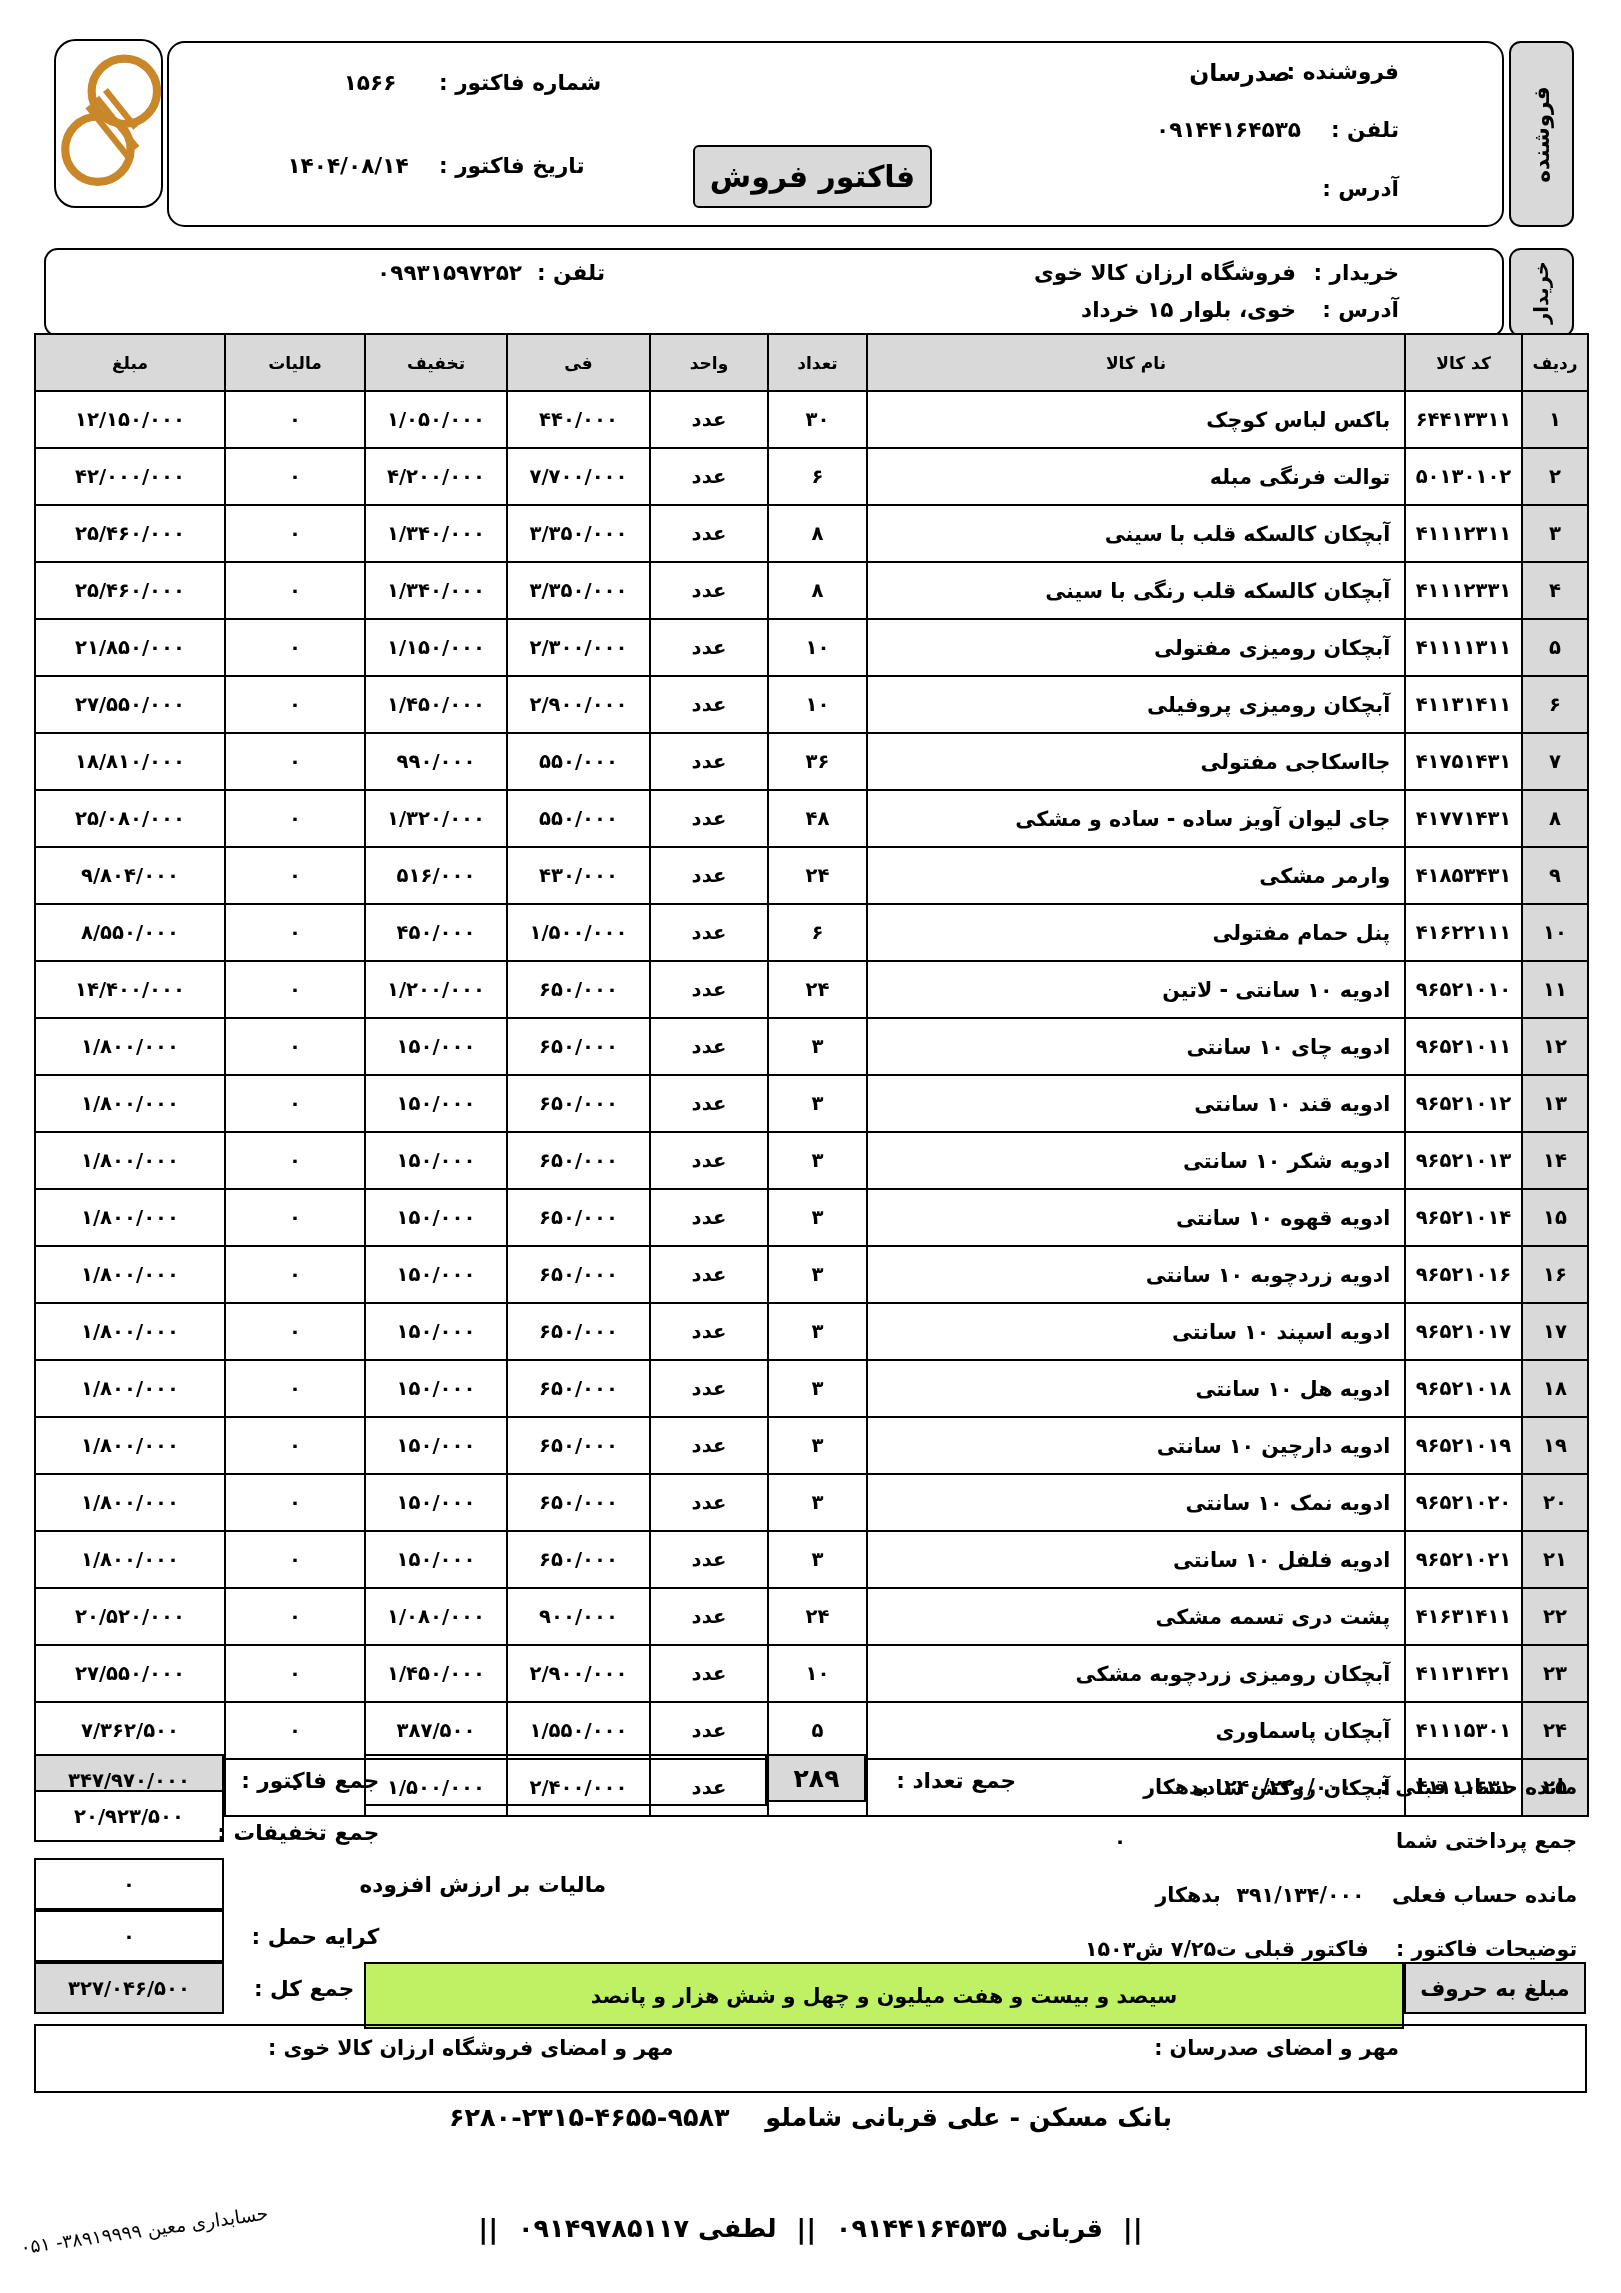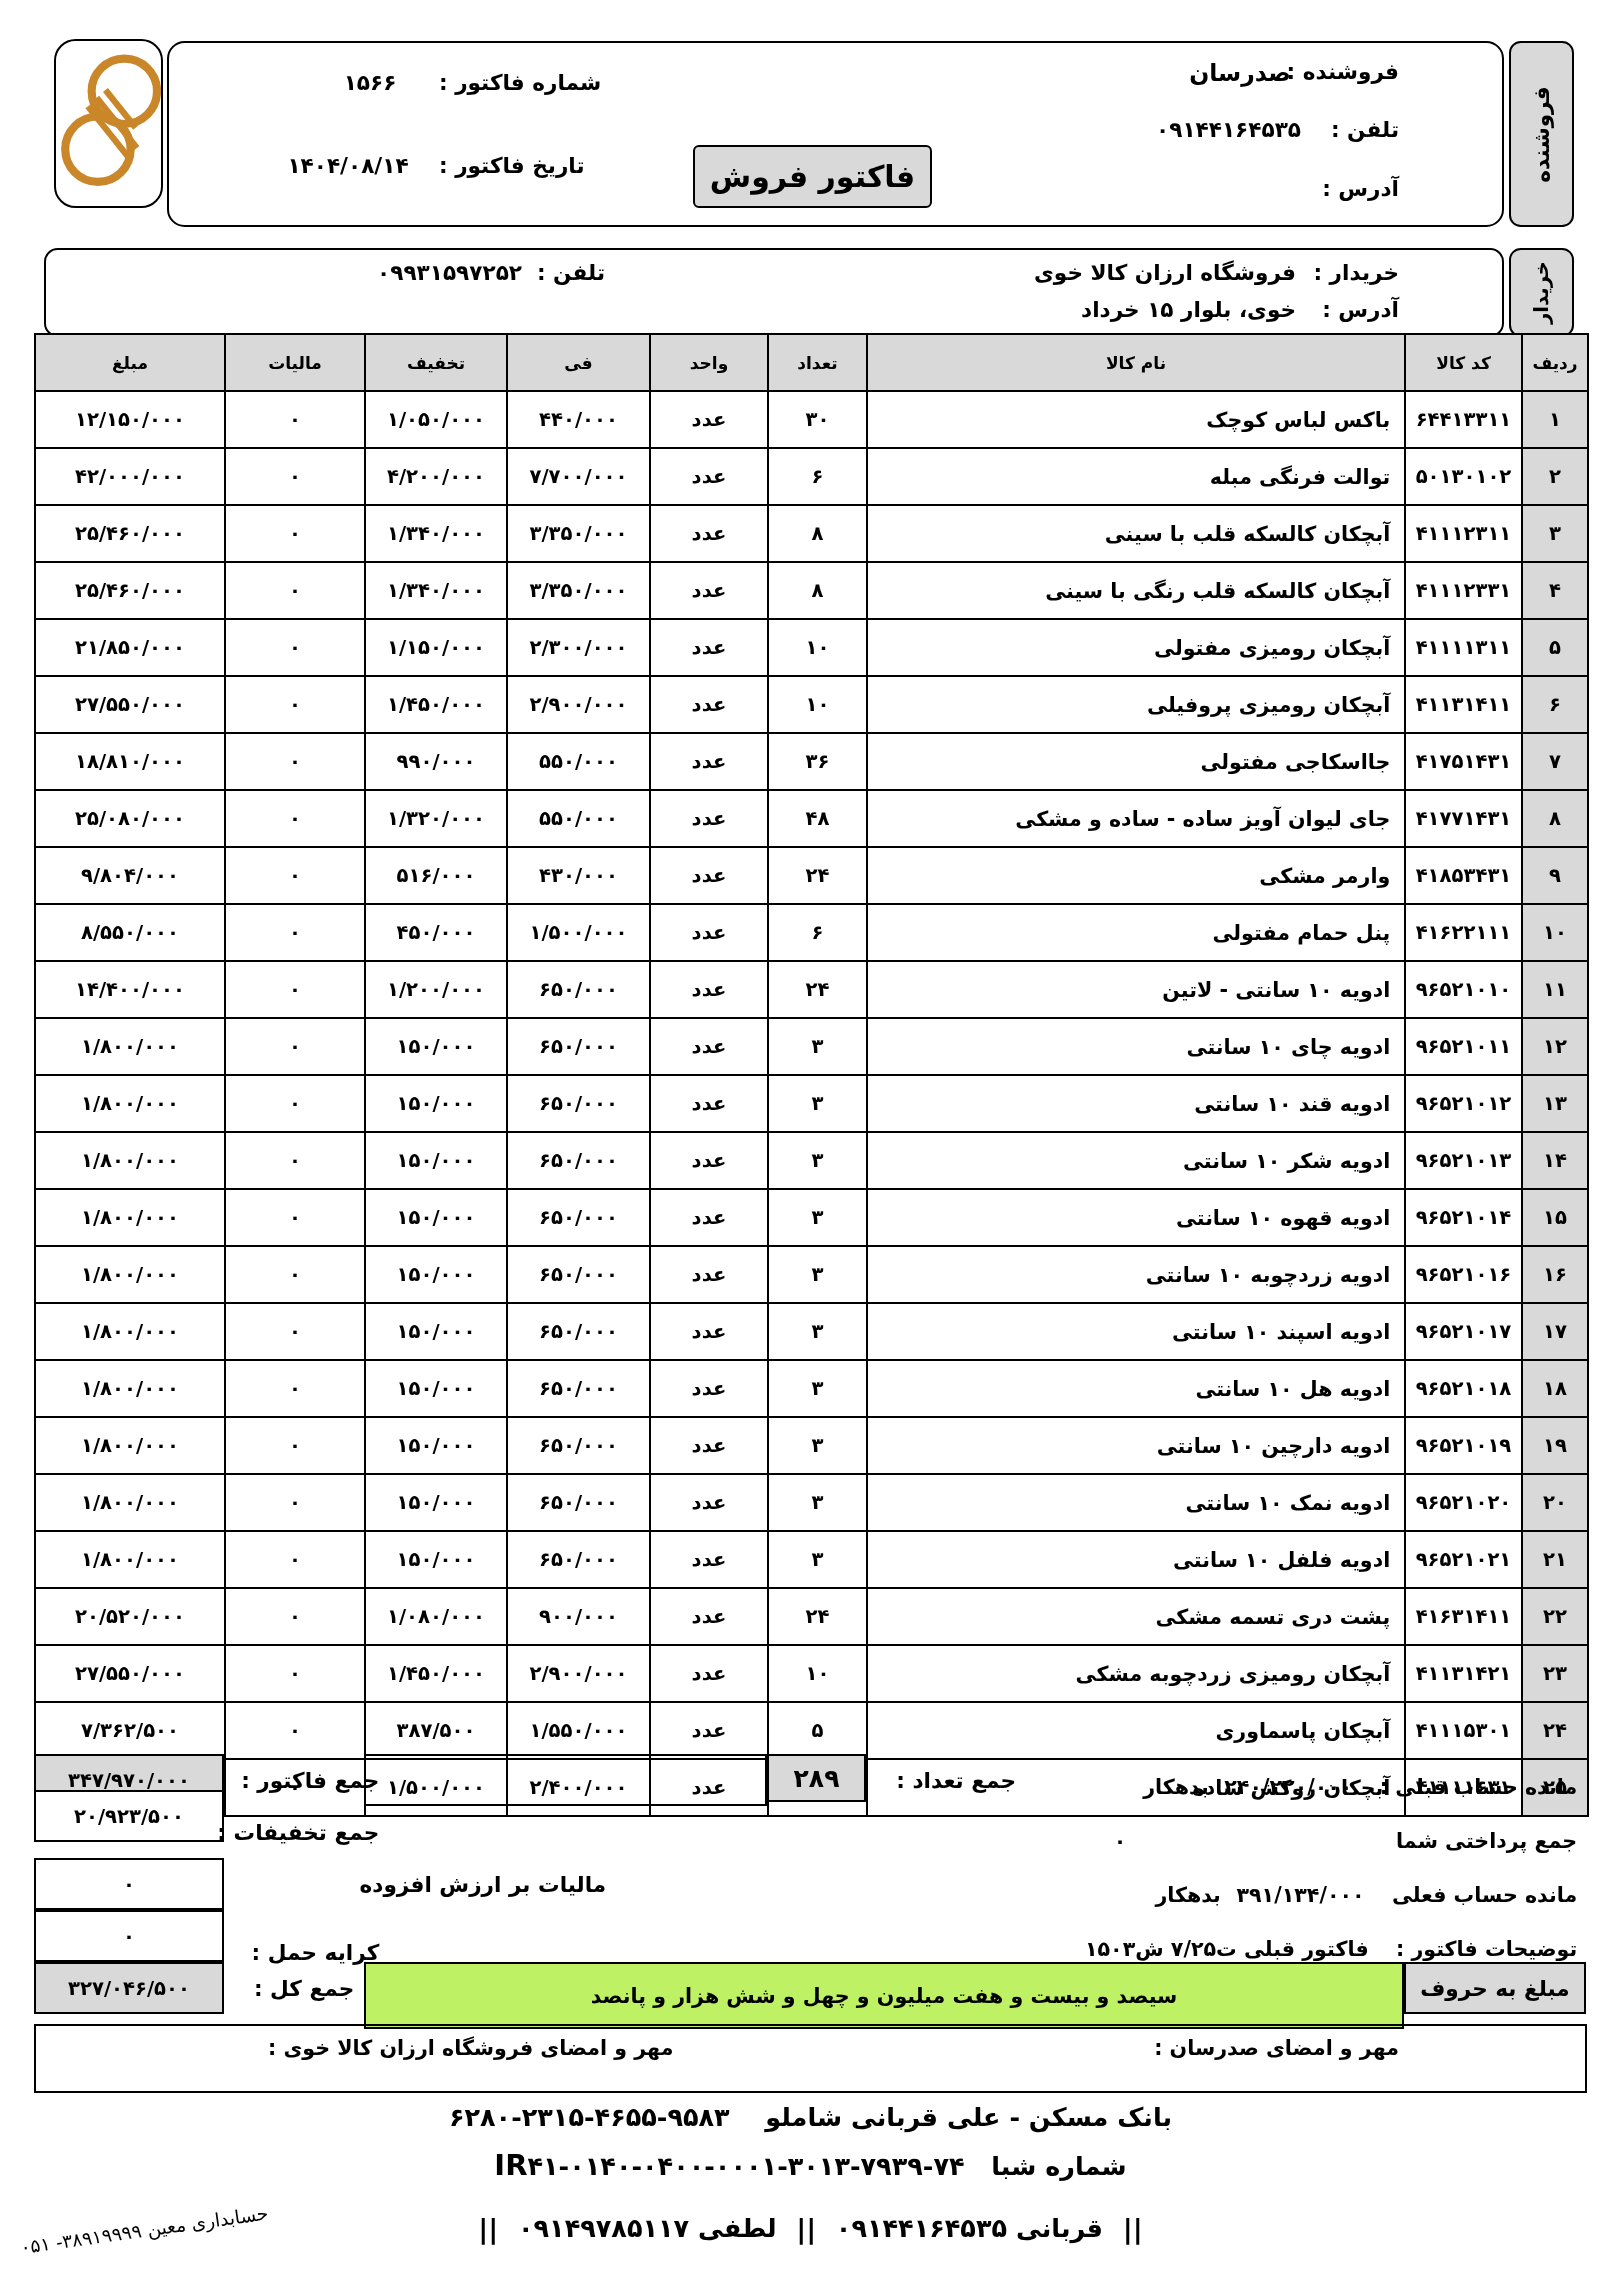--- a/index.html
+++ b/index.html
@@ -449,21 +449,21 @@
     <div class="s-qty num">۲۸۹</div>
     <div class="s-qty-lbl">جمع تعداد :</div>
 
     <div class="s-valbox num" style="top:36px;">۲۰/۹۲۳/۵۰۰</div>
     <div class="s-lbl" style="top:52px;padding-left:10px;">جمع تخفیفات :</div>
 
     <div class="s-valbox num" style="top:104px;">۰</div>
     <div class="s-lbl" style="top:104px; width:392px;">مالیات بر ارزش افزوده</div>
 
     <div class="s-valbox num" style="top:156px;">۰</div>
-    <div class="s-lbl" style="top:172px;">کرایه حمل :</div>
+    <div class="s-lbl" style="top:156px;">کرایه حمل :</div>
 
     <div class="s-valbox gray num" style="top:208px;">۳۲۷/۰۴۶/۵۰۰</div>
     <div class="s-lbl" style="top:208px; width:140px;">جمع کل :</div>
     <div class="words-box">سیصد و بیست و هفت میلیون و چهل و شش هزار و پانصد</div>
     <div class="words-lbl">مبلغ به حروف</div>
 
     <div class="s-right">
       <div class="r-row">
         <span>مانده حساب قبلی :</span>
         <span class="num">۲۴۰/۲۲۰/۰۰۰</span>
@@ -488,25 +488,20 @@
   <div class="sig">
     <div class="sig-r">مهر و امضای صدرسان :</div>
     <div class="sig-l">مهر و امضای فروشگاه ارزان کالا خوی :</div>
   </div>
 
   <div class="bank1">
     <span>بانک مسکن - علی قربانی شاملو</span>
     <span>&nbsp;&nbsp;</span>
     <span class="num">۶۲۸۰-۲۳۱۵-۴۶۵۵-۹۵۸۳</span>
   </div>
-  <div class="bank2">
-    <span>شماره شبا</span>
-    <span>&nbsp;</span>
-    <span class="num"><span class="ir">IR</span><span>۴۱-۰۱۴۰-۰۴۰۰-۰۰۰۱-۳۰۱۳-۷۹۳۹-۷۴</span></span>
-  </div>
 
   <div class="phones">
     <span class="sep">||</span>
     <span>
       <span>قربانی</span>
       <span class="num">۰۹۱۴۴۱۶۴۵۳۵</span>
     </span>
     <span class="sep">||</span>
     <span>
       <span>لطفی</span>

